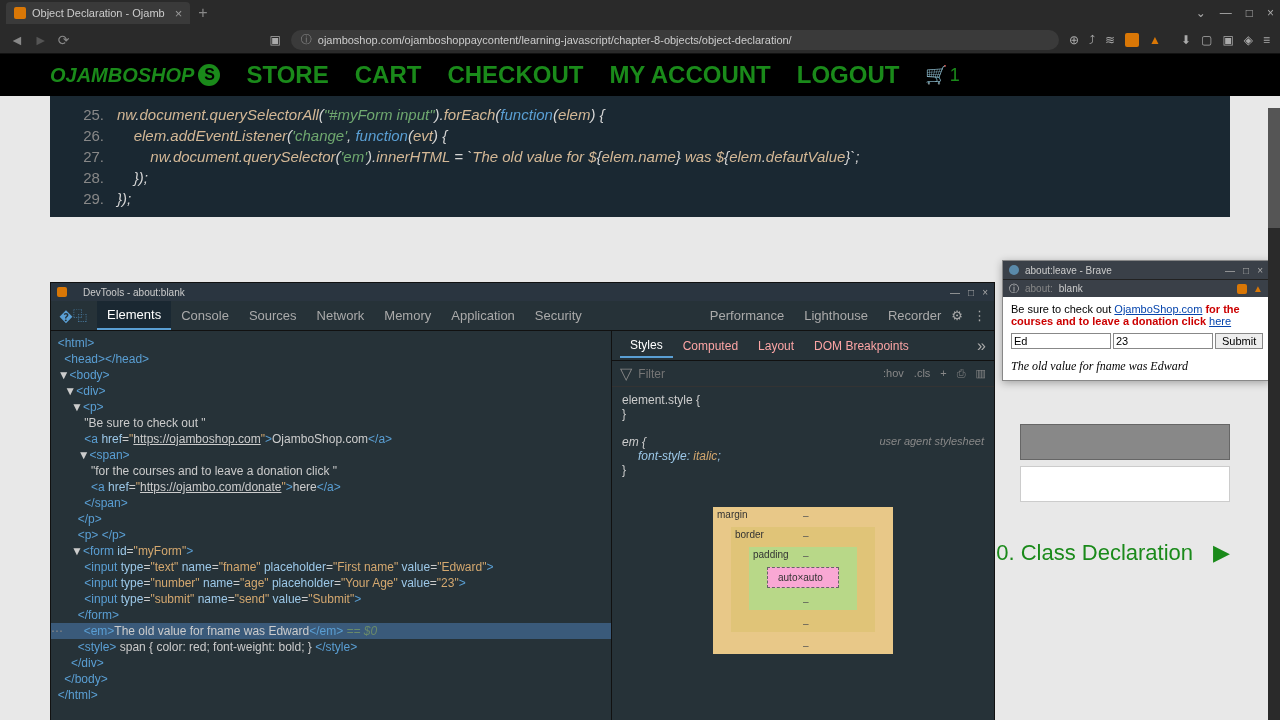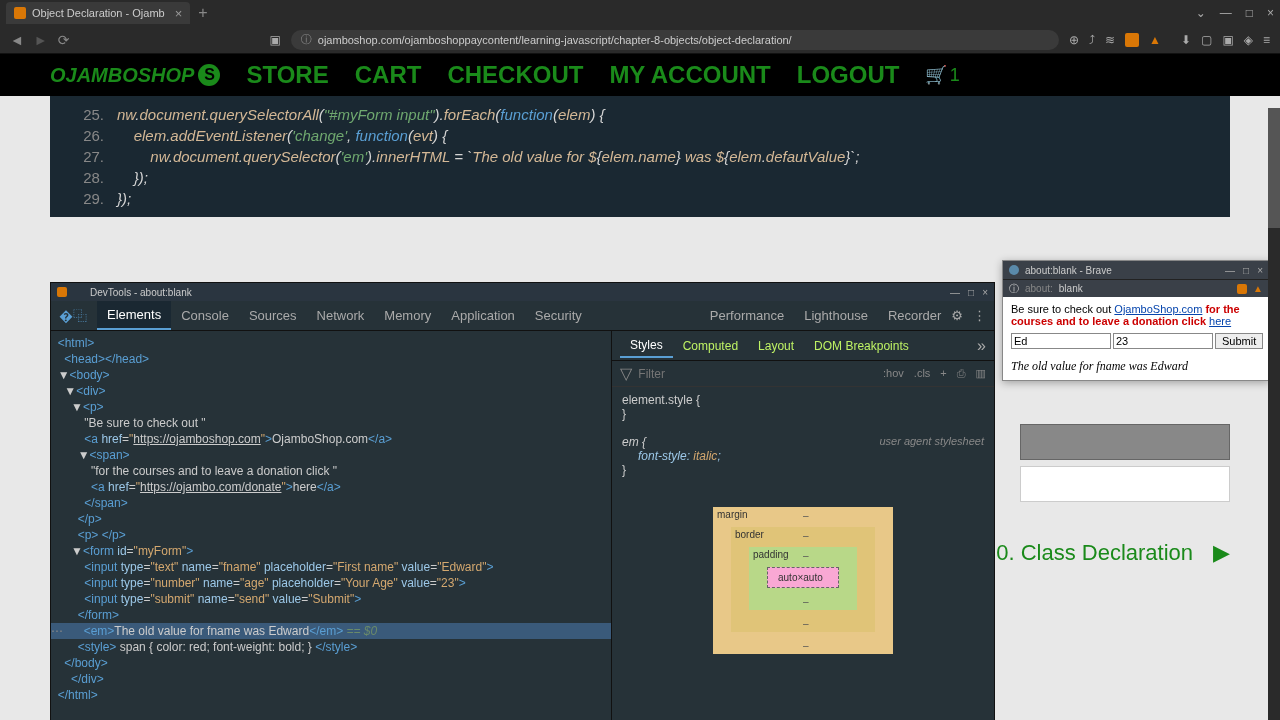--- a/index.html
+++ b/index.html
@@ -26,42 +26,42 @@
 .code-line{display:flex;padding:2px 14px;font-style:italic}
 .line-num{color:#888;width:40px;text-align:right;margin-right:13px;font-style:normal}
 .code-text{white-space:pre}
 .c-var{color:#d4b896}
 .c-punct{color:#d4d4d4}
 .c-method{color:#d4b896}
 .c-str{color:#6fa86f}
 .c-key{color:#5a9fd4}
 .c-param{color:#d4b896}
 .devtools{position:absolute;left:50px;top:228px;width:945px;height:480px;background:#202b33;border:1px solid #111;display:flex;flex-direction:column}
-.dt-title{background:#2a3540;height:18px;display:flex;align-items:center;padding:0 6px;font-size:10px;color:#ccc;gap:23px}
+.dt-title{background:#2a3540;height:18px;display:flex;align-items:center;padding:0 6px;font-size:10px;color:#ccc;gap:16px}
 .dt-shield{width:10px;height:10px;background:#d97706;border-radius:2px}
 .dt-wincontrols{margin-left:auto;display:flex;gap:8px;color:#aaa;font-size:10px}
 .dt-tabs{background:#263238;height:30px;display:flex;align-items:center;padding:0 8px;gap:0;border-bottom:1px solid #111}
 .dt-inspect{color:#5a9fd4;font-size:14px;margin-right:10px}
 .dt-tab{padding:6px 10px;font-size:13px;color:#aaa;cursor:pointer}
 .dt-tab.active{color:#fff;border-bottom:2px solid #5a9fd4;background:#1a2832}
 .dt-settings{margin-left:auto;display:flex;gap:10px;color:#aaa;font-size:13px}
 .dt-body{display:flex;flex:1;overflow:hidden}
 .dom-tree{width:560px;background:#263238;font-family:Consolas,monospace;font-size:12px;color:#ccc;padding:4px 0;overflow:auto}
 .dom-line{padding:1px 0;white-space:pre}
 .dom-line.selected{background:#3a5a7a}
 .dom-line .ellipsis{color:#888;margin-right:4px}
 .tag{color:#5a9fd4}
 .attr{color:#9cc8e8}
 .val{color:#d4a86f}
 .txt{color:#ccc}
 .link{color:#ccc;text-decoration:underline}
 .comment{color:#6a8a6a;font-style:italic}
 .styles-panel{flex:1;background:#263238;border-left:1px solid #111;display:flex;flex-direction:column}
 .styles-tabs{height:30px;display:flex;align-items:center;padding:0 8px;border-bottom:1px solid #111}
-.st-tab{padding:4px 10px;font-size:12px;color:#bef264}
+.st-tab{padding:4px 10px;font-size:12px;color:#fca5a5}
 .st-tab.active{color:#fff;border-bottom:2px solid #5a9fd4}
 .st-more{margin-left:auto;color:#aaa}
 .filter-bar{height:26px;display:flex;align-items:center;padding:0 8px;border-bottom:1px solid #333;gap:6px}
 .filter-input{flex:1;background:transparent;border:none;color:#0ea5e9;font-size:12px}
 .filter-icons{display:flex;gap:10px;color:#888;font-size:11px}
 .styles-content{padding:6px 10px;font-family:Consolas,monospace;font-size:12px;color:#ccc}
 .rule-sel{color:#ccc}
 .prop{color:#9cc8e8;margin-left:16px;font-style:italic}
 .propval{color:#d4a86f}
 .ua-sheet{color:#888;float:right;font-style:italic;font-size:11px}
@@ -218,22 +218,22 @@
         <div class="dom-line">          <span class="tag">&lt;/span&gt;</span></div>
         <div class="dom-line">        <span class="tag">&lt;/p&gt;</span></div>
         <div class="dom-line">        <span class="tag">&lt;p&gt;</span> <span class="tag">&lt;/p&gt;</span></div>
         <div class="dom-line">      ▼<span class="tag">&lt;form</span> <span class="attr">id</span>=<span class="val">"<span>myForm</span>"</span><span class="tag">&gt;</span></div>
         <div class="dom-line">          <span class="tag">&lt;input</span> <span class="attr">type</span>=<span class="val">"text"</span> <span class="attr">name</span>=<span class="val">"fname"</span> <span class="attr">placeholder</span>=<span class="val">"<span>First name</span>"</span> <span class="attr">value</span>=<span class="val">"<span>Edward</span>"</span><span class="tag">&gt;</span></div>
         <div class="dom-line">          <span class="tag">&lt;input</span> <span class="attr">type</span>=<span class="val">"number"</span> <span class="attr">name</span>=<span class="val">"age"</span> <span class="attr">placeholder</span>=<span class="val">"<span>Your Age</span>"</span> <span class="attr">value</span>=<span class="val">"<span>23</span>"</span><span class="tag">&gt;</span></div>
         <div class="dom-line">          <span class="tag">&lt;input</span> <span class="attr">type</span>=<span class="val">"submit"</span> <span class="attr">name</span>=<span class="val">"send"</span> <span class="attr">value</span>=<span class="val">"<span>Submit</span>"</span><span class="tag">&gt;</span></div>
         <div class="dom-line">        <span class="tag">&lt;/form&gt;</span></div>
         <div class="dom-line selected"><span class="ellipsis">⋯</span>     <span class="tag">&lt;em&gt;</span><span class="txt">The old value for fname was Edward</span><span class="tag">&lt;/em&gt;</span> <span class="comment">== $0</span></div>
         <div class="dom-line">        <span class="tag">&lt;style&gt;</span><span class="txt"> span { color: red; font-weight: bold; } </span><span class="tag">&lt;/style&gt;</span></div>
+        <div class="dom-line">      <span class="tag">&lt;/div&gt;</span></div>
         <div class="dom-line">    <span class="tag">&lt;/body&gt;</span></div>
-        <div class="dom-line">      <span class="tag">&lt;/div&gt;</span></div>
         <div class="dom-line">  <span class="tag">&lt;/html&gt;</span></div>
       </div>
       <div class="styles-panel">
         <div class="styles-tabs">
           <span class="st-tab active">Styles</span>
           <span class="st-tab">Computed</span>
           <span class="st-tab">Layout</span>
           <span class="st-tab">DOM Breakpoints</span>
           <span class="st-more">»</span>
         </div>
@@ -273,21 +273,21 @@
             </div>
           </div>
         </div>
       </div>
     </div>
   </div>
 
   <div class="popup-window">
     <div class="popup-title">
       <div class="popup-earth"></div>
-      <span>about:blank - Brave</span>
+      <span>about:leave - Brave</span>
       <div class="popup-wc">
         <span>—</span>
         <span>□</span>
         <span>×</span>
       </div>
     </div>
     <div class="popup-url">
       <span>ⓘ</span>
       <span style="color:#888">about:</span>
         <span>blank</span>

